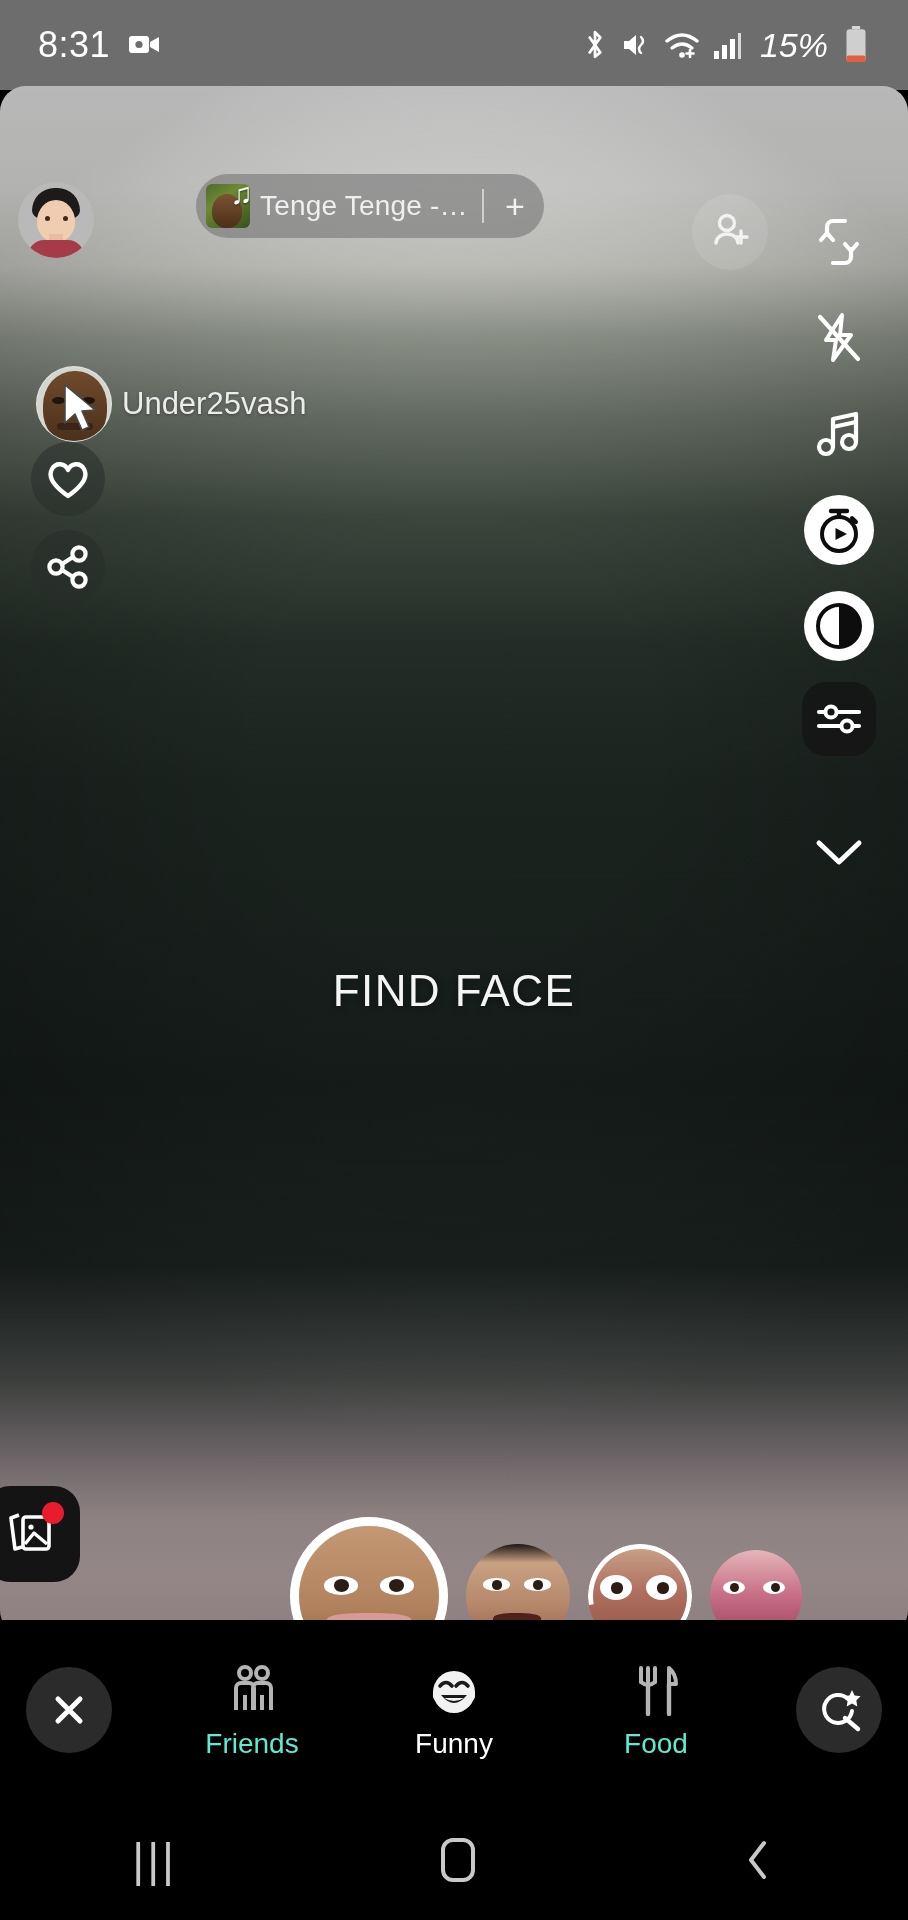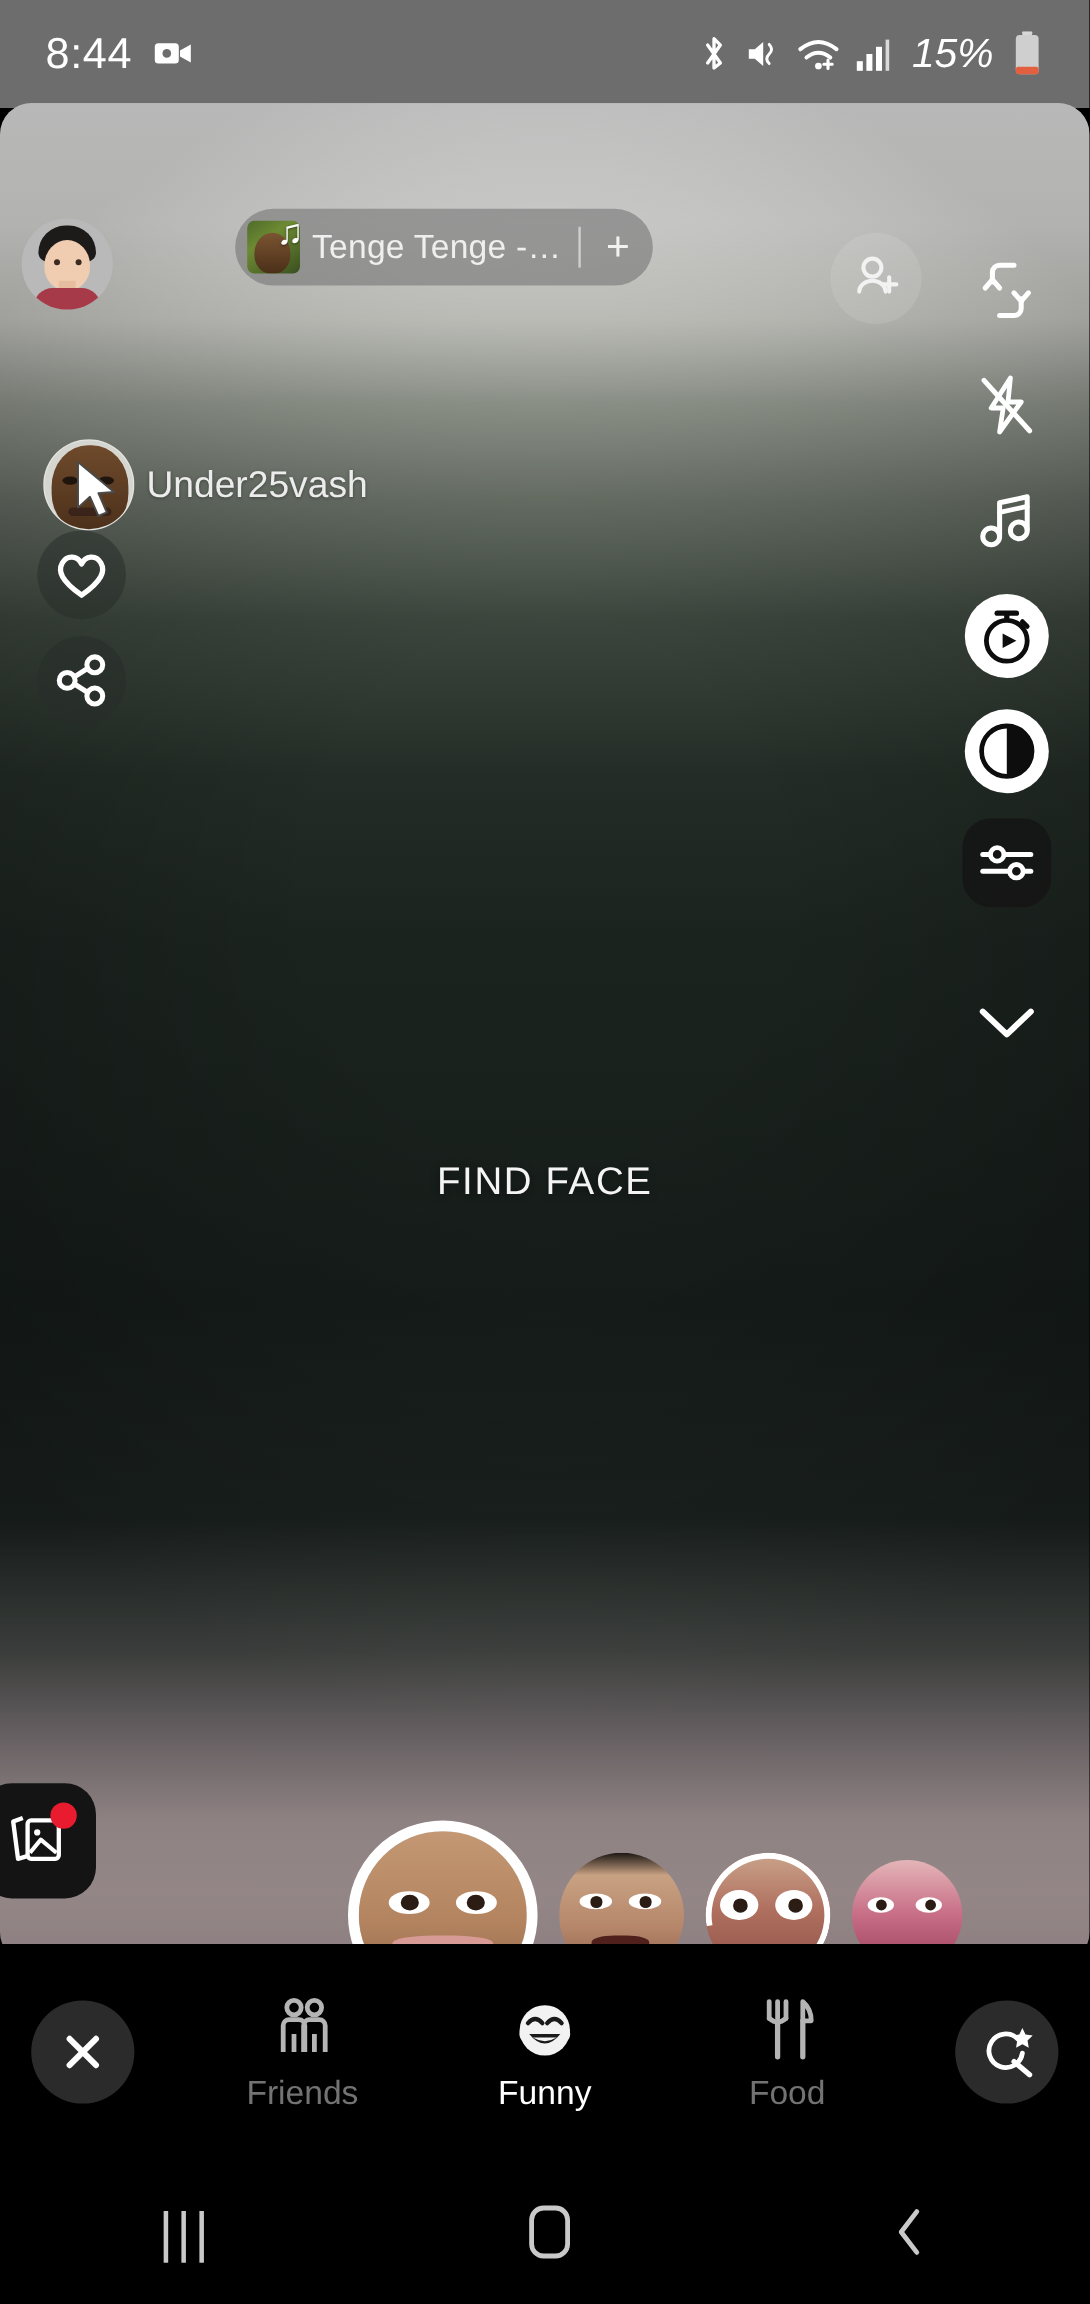--- a/index.html
+++ b/index.html
@@ -123,21 +123,21 @@
     width:74px; height:74px; border-radius:50%; background:rgba(40,46,42,.55);
     display:flex; align-items:center; justify-content:center;
   }
   .lr-stack{ position:absolute; left:13px; top:260px; display:flex; flex-direction:column; gap:14px; align-items:center;}
   .views{ color:#fff; font-size:30px; font-weight:700; text-align:center; margin-top:6px;
           text-shadow:0 1px 4px rgba(0,0,0,.5); }
 
   
   .find-face{
     position:absolute; left:0; right:0; top:880px; text-align:center;
-    color:#f4f4f4; font-size:32px; letter-spacing:1.4px;
+    color:#f4f4f4; font-size:44px; letter-spacing:1.4px;
     text-shadow:0 2px 8px rgba(0,0,0,.45);
   }
 
   
   .gallery{
     position:absolute; left:-16px; top:1400px; width:96px; height:96px;
     background:#141414; border-radius:26px;
     display:flex; align-items:center; justify-content:center;
   }
   .gal-dot{ position:absolute; right:16px; top:16px; width:22px; height:22px;
@@ -158,21 +158,21 @@
   .eyeL,.eyeR{ position:absolute; border-radius:50%; background:#fff; }
   .pup{ position:absolute; border-radius:50%; background:#2b1d14; }
   .mouth{ position:absolute; border-radius:40%; }
 
   
   .catbar{
     position:absolute; left:0; bottom:120px; width:908px; height:180px; background:#000;
     display:flex; align-items:center; justify-content:space-between; padding:0 26px;
   }
   .cat{ display:flex; flex-direction:column; align-items:center; gap:10px; width:124px; }
-  .cat-label{ font-size:28px; color:#737373; }
+  .cat-label{ font-size:28px; color:#5eead4; }
   .cat.active .cat-label{ color:#fff; font-weight:400; }
   .cat-ico{ height:58px; display:flex; align-items:flex-end; justify-content:center; }
   .circle-btn{
     width:86px; height:86px; border-radius:50%; background:#2b2b2b;
     display:flex; align-items:center; justify-content:center; flex:none;
   }
 
   
   .navbar{
     position:absolute; left:0; bottom:0; width:908px; height:120px; background:#000;
@@ -181,21 +181,21 @@
   .nav-k{ font-size:46px; letter-spacing:3px; }
   .nav-home{ width:34px; height:44px; border:4px solid #c9c9c9; border-radius:12px; }
 </style>
 </head>
 <body>
 
 <div id="app">
 
   <div class="statusbar">
     <div class="sb-left">
-      <span class="sb-time">8:44</span>
+      <span class="sb-time">8:31</span>
       <svg width="34" height="26" viewBox="0 0 34 26">
         <rect x="1" y="4" width="20" height="17" rx="3" fill="#fff"></rect>
         <path d="M22 10 L31 5 L31 20 L22 15 Z" fill="#fff"></path>
         <circle cx="11" cy="12.5" r="3.6" fill="#6d6d6d"></circle>
       </svg>
     </div>
     <div class="sb-right">
       <svg width="26" height="34" viewBox="0 0 24 32">
         <path d="M7 9 L17 23 L12 27 L12 4 L17 9 L7 23" fill="none" stroke="#fff" stroke-width="2.6" stroke-linejoin="round" stroke-linecap="round"></path>
       </svg>

